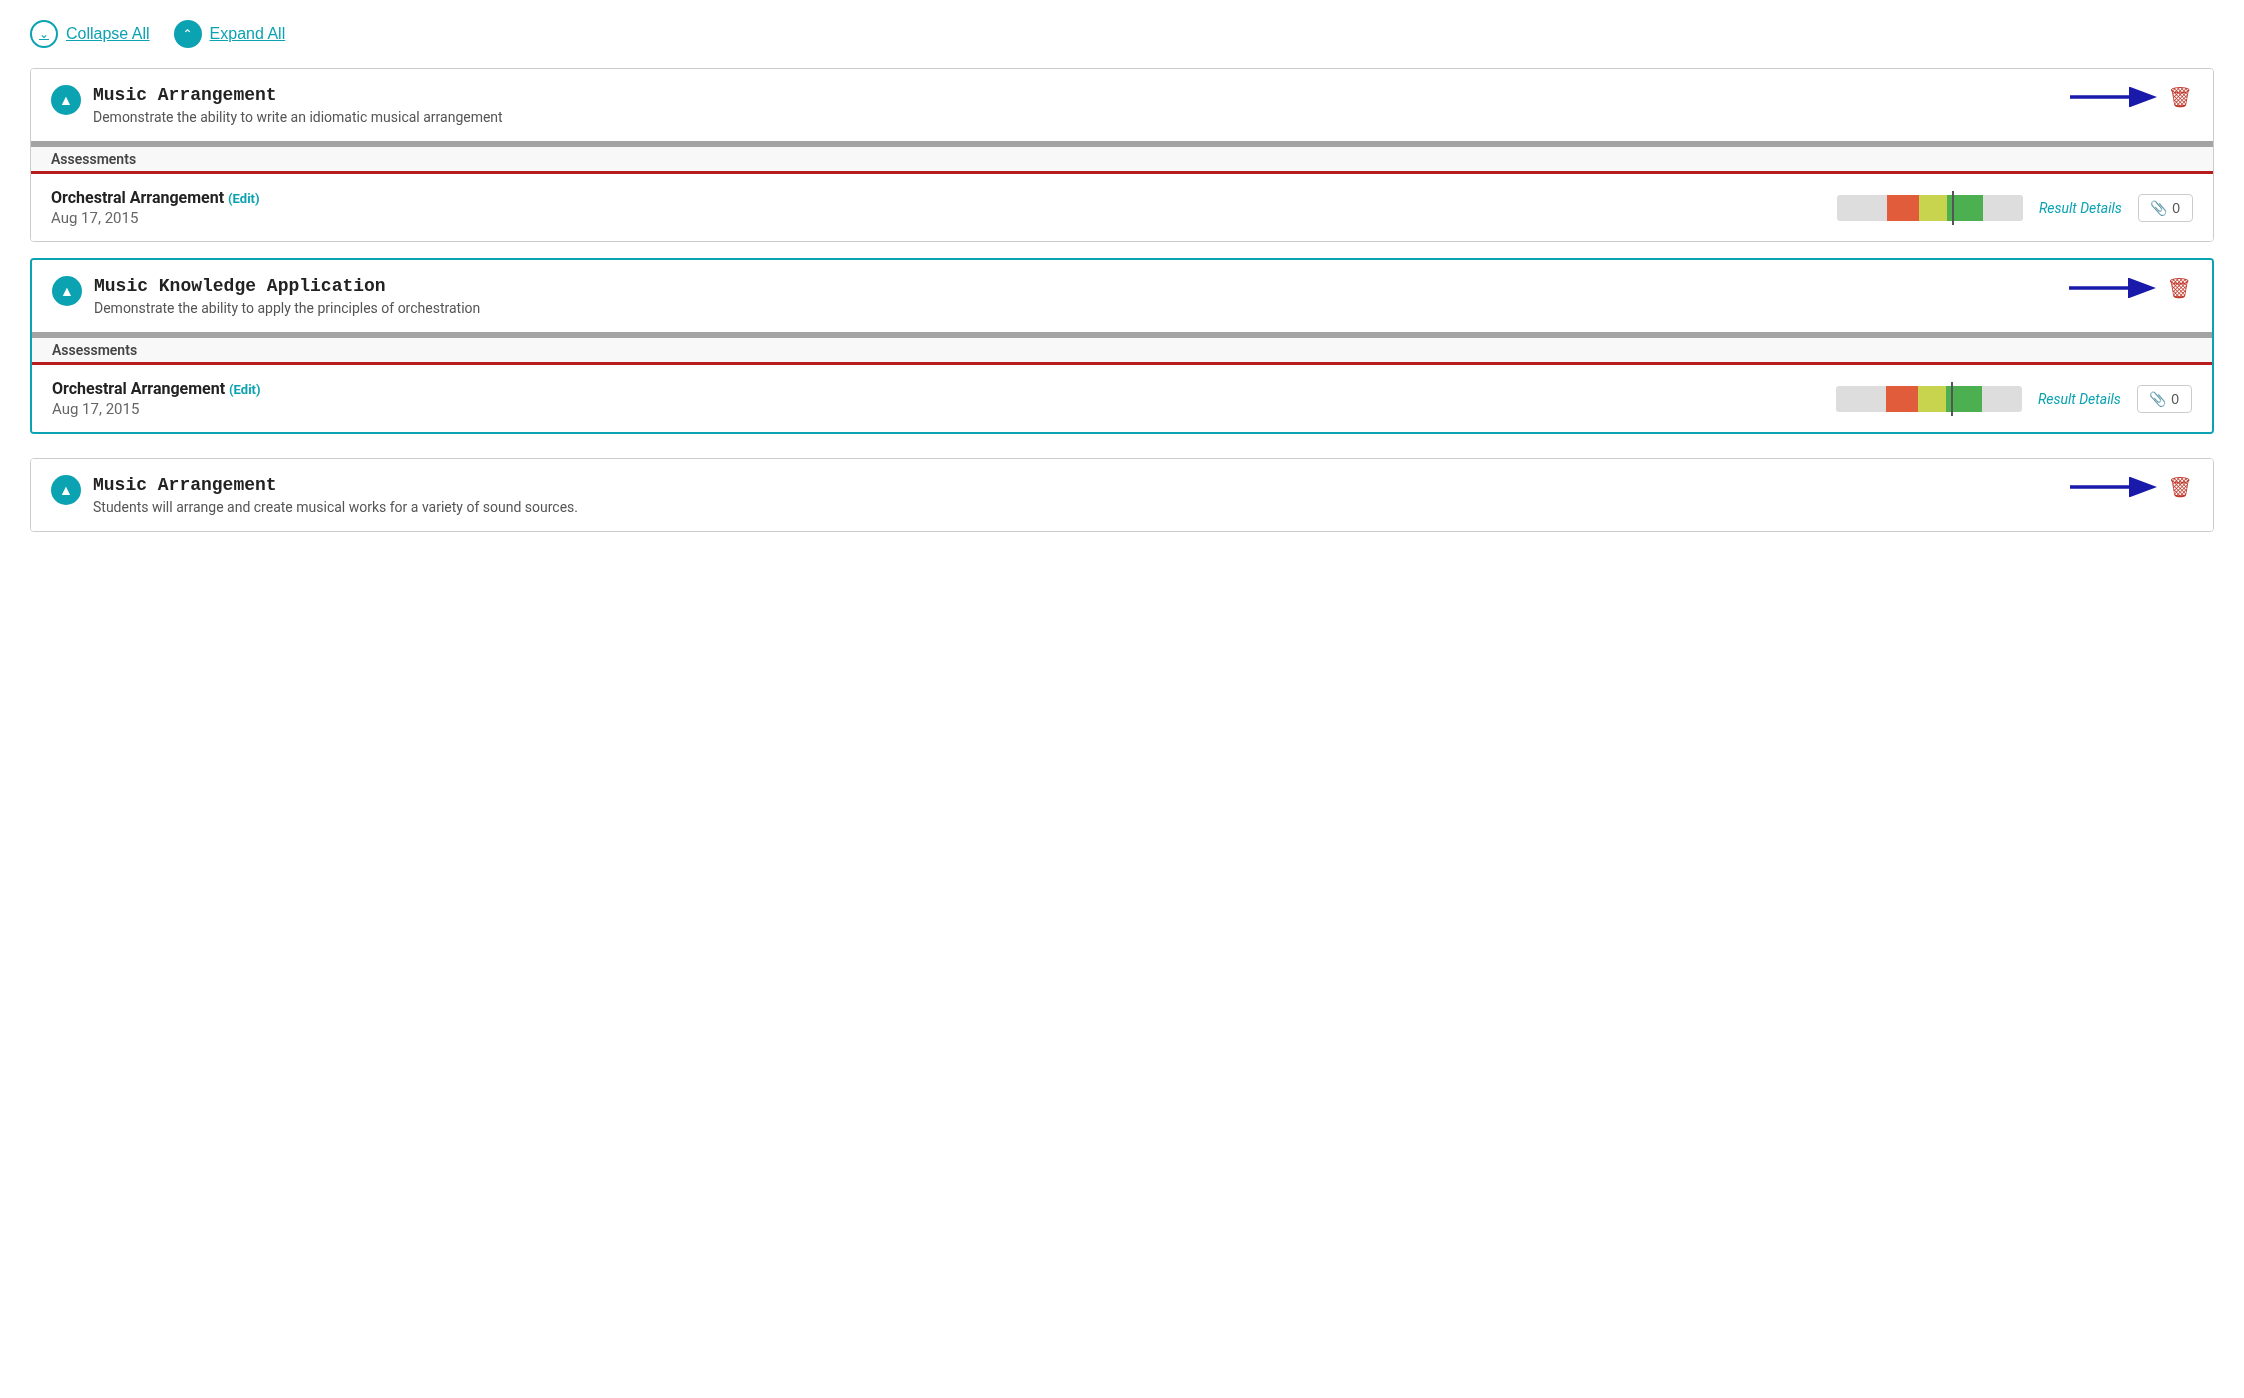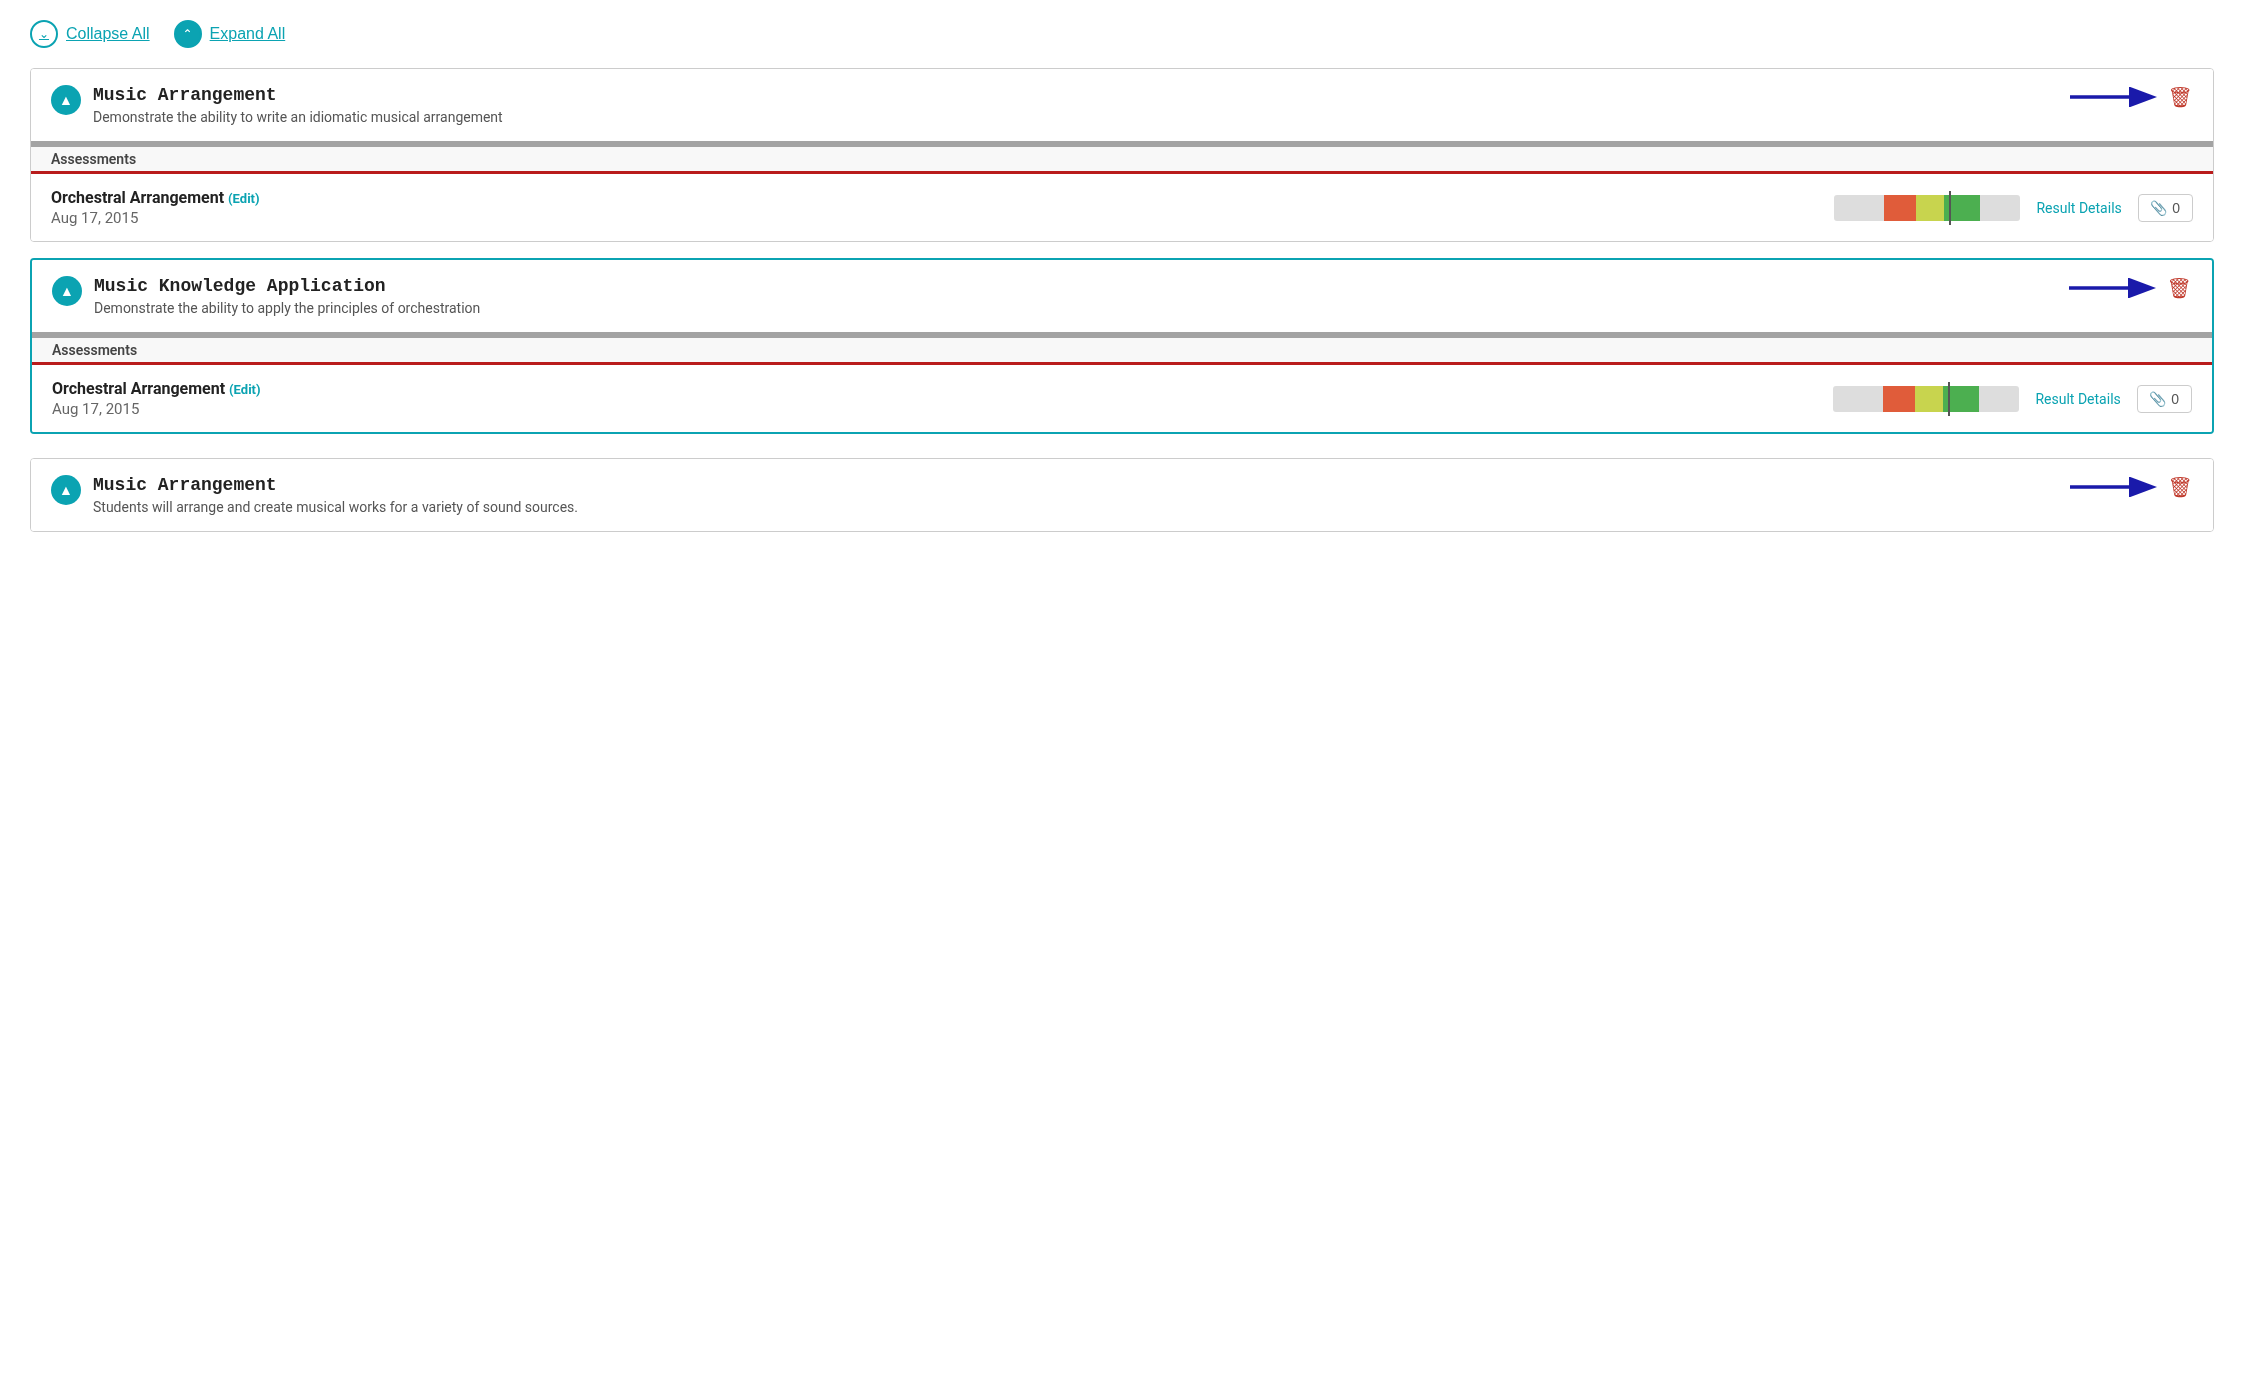--- a/index.html
+++ b/index.html
@@ -221,20 +221,21 @@
       top: -4px;
       left: 115px;
     }
 
     .result-details-link {
       color: #0ba3b2;
       font-size: 14px;
       text-decoration: none;
       cursor: pointer;
       white-space: nowrap;
+      font-style: italic;
     }
 
     .attachment-btn {
       display: flex;
       align-items: center;
       gap: 4px;
       border: 1px solid #ccc;
       border-radius: 4px;
       padding: 5px 12px;
       font-size: 14px;

